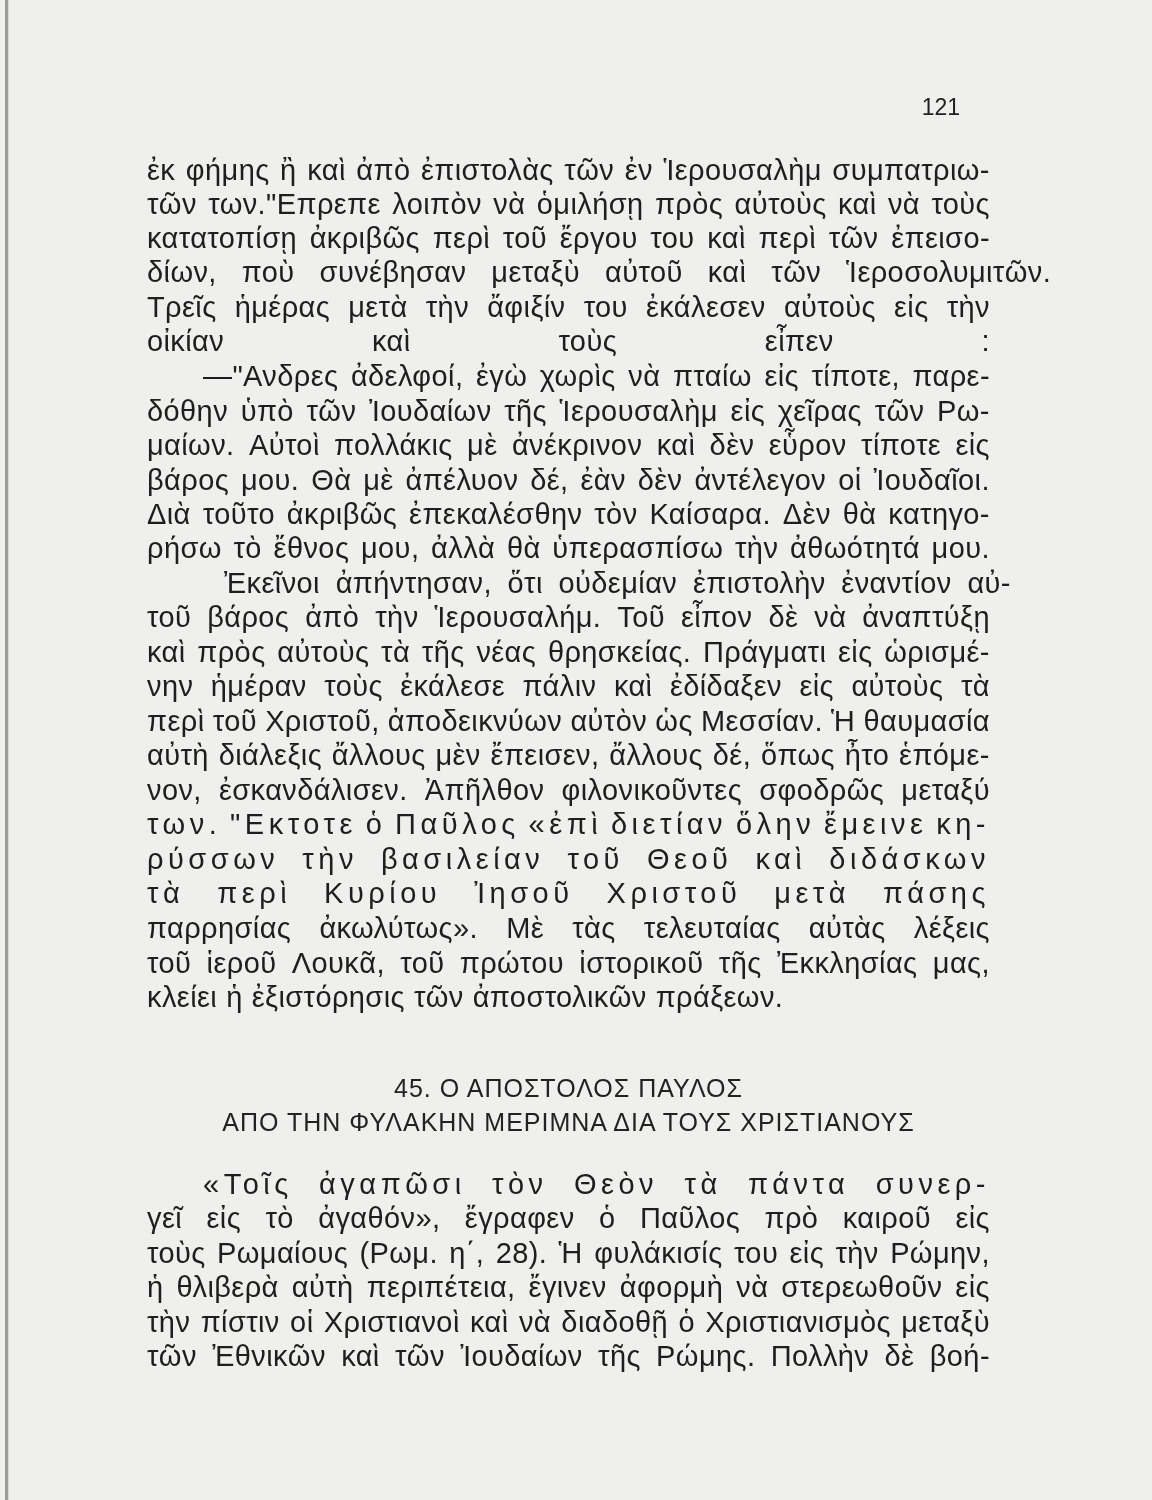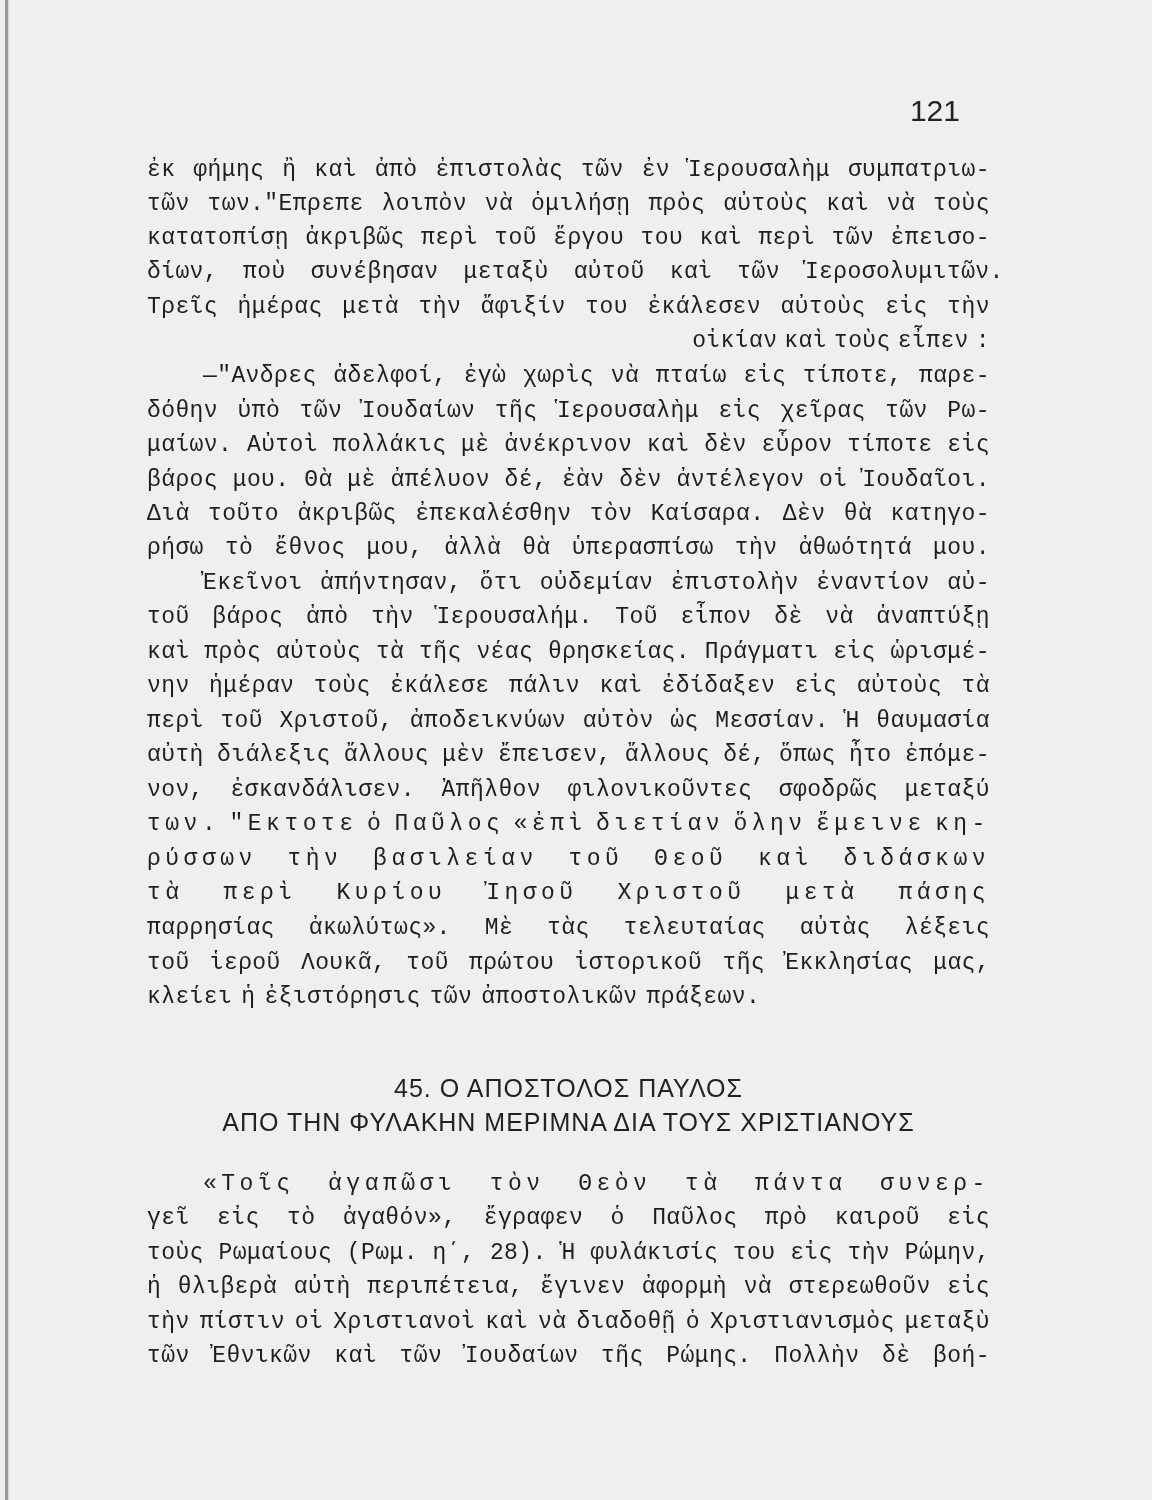--- a/index.html
+++ b/index.html
@@ -13,31 +13,31 @@
   }
   .binding {
     position: absolute; left: 5px; top: 0; width: 3px; height: 1500px;
     background: #9a9a98;
     border-right: 1px solid #d8d8d6;
   }
   .page-number {
     position: absolute;
     left: 900px; width: 60px; top: 94px;
     text-align: right;
-    font-size: 30px;
+    font-size: 23px;
     font-family: "Liberation Sans", sans-serif;
     color: #222;
   }
   .body-line {
     position: absolute;
     left: 147px; width: 843px;
     height: 34px;
-    font-size: 23px;
+    font-size: 29px;
     line-height: 34px;
-    font-family: Liberation Mono, monospace;
+    font-family: Liberation Sans, sans-serif;
     text-align: justify;
     text-align-last: justify;
     white-space: nowrap;
     overflow: visible;
     letter-spacing: 0.4px;
   }
   .body-line.indent { left: 203px; width: 787px; }
   .body-line.spaced { letter-spacing: 4.5px; }
   .heading-line {
     position: absolute;
@@ -111,21 +111,21 @@
       <span>ἡμέρας</span>
       <span>μετὰ</span>
       <span>τὴν</span>
       <span>ἄφιξίν</span>
       <span>του</span>
       <span>ἐκάλεσεν</span>
       <span>αὐτοὺς</span>
       <span>εἰς</span>
       <span>τὴν</span>
     </div>
-    <div class="body-line jline" style="top: 324px; justify-content: flex-end; gap: 7px;">
+    <div class="body-line jline" style="top: 324px; justify-content: space-between; gap: 7px;">
       <span>οἰκίαν</span>
       <span>καὶ</span>
       <span>τοὺς</span>
       <span>εἶπεν</span>
       <span>:</span>
     </div>
     <div class="body-line jline indent" style="top: 359px;">
       <span>—"Ανδρες</span>
       <span>ἀδελφοί,</span>
       <span>ἐγὼ</span>
@@ -189,21 +189,21 @@
       <span>τὸ</span>
       <span>ἔθνος</span>
       <span>μου,</span>
       <span>ἀλλὰ</span>
       <span>θὰ</span>
       <span>ὑπερασπίσω</span>
       <span>τὴν</span>
       <span>ἀθωότητά</span>
       <span>μου.</span>
     </div>
-    <div class="body-line jline indent" style="top: 566px;">
+    <div class="body-line jline indent" style="top: 566px; margin-left: 21px;">
       <span>Ἐκεῖνοι</span>
       <span>ἀπήντησαν,</span>
       <span>ὅτι</span>
       <span>οὐδεμίαν</span>
       <span>ἐπιστολὴν</span>
       <span>ἐναντίον</span>
       <span>αὐ-</span>
     </div>
     <div class="body-line jline" style="top: 600px;">
       <span>τοῦ</span>

